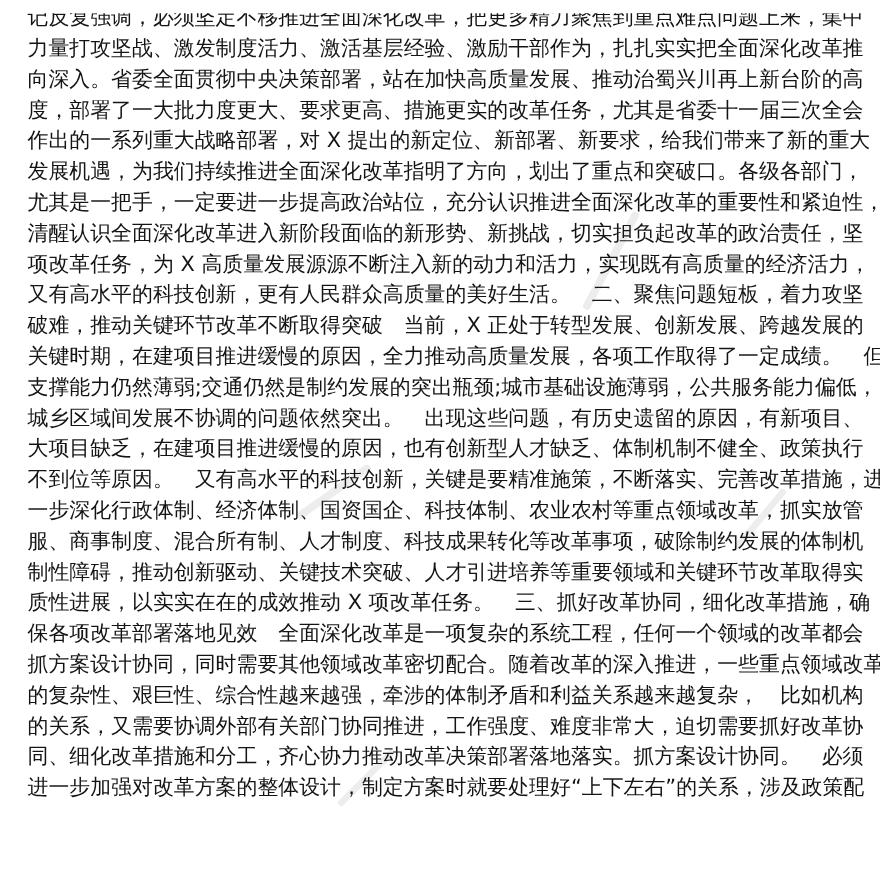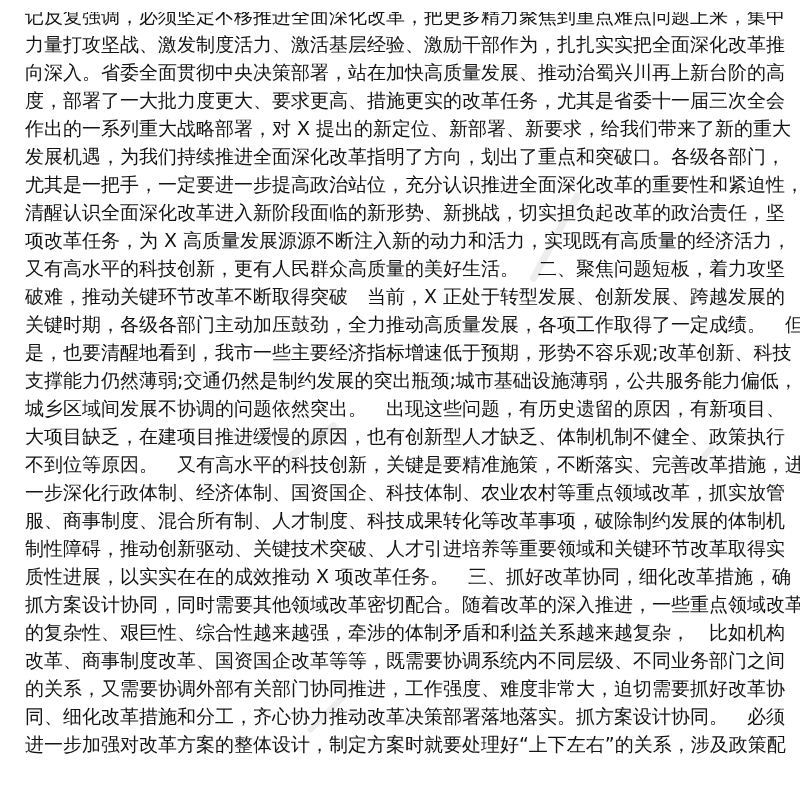--- a/index.html
+++ b/index.html
@@ -74,31 +74,30 @@
       <div class="text-line">力量打攻坚战、激发制度活力、激活基层经验、激励干部作为，扎扎实实把全面深化改革推</div>
       <div class="text-line">向深入。省委全面贯彻中央决策部署，站在加快高质量发展、推动治蜀兴川再上新台阶的高</div>
       <div class="text-line">度，部署了一大批力度更大、要求更高、措施更实的改革任务，尤其是省委十一届三次全会</div>
       <div class="text-line">作出的一系列重大战略部署，对 X 提出的新定位、新部署、新要求，给我们带来了新的重大</div>
       <div class="text-line">发展机遇，为我们持续推进全面深化改革指明了方向，划出了重点和突破口。各级各部门，</div>
       <div class="text-line">尤其是一把手，一定要进一步提高政治站位，充分认识推进全面深化改革的重要性和紧迫性，</div>
       <div class="text-line">清醒认识全面深化改革进入新阶段面临的新形势、新挑战，切实担负起改革的政治责任，坚</div>
       <div class="text-line">项改革任务，为 X 高质量发展源源不断注入新的动力和活力，实现既有高质量的经济活力，</div>
       <div class="text-line">又有高水平的科技创新，更有人民群众高质量的美好生活。　二、聚焦问题短板，着力攻坚</div>
       <div class="text-line">破难，推动关键环节改革不断取得突破　当前，X 正处于转型发展、创新发展、跨越发展的</div>
-      <div class="text-line">关键时期，各级各部门主动加压鼓劲，全力推动高质量发展，各项工作取得了一定成绩。　但</div>
-      <div class="text-line">是，也要清醒地看到，我市一些主要经济指标增速低于预期，形势不容乐观;改革创新、科技</div>
+      <div class="text-line">关键时期，在建项目推进缓慢的原因，全力推动高质量发展，各项工作取得了一定成绩。　但</div>
       <div class="text-line">支撑能力仍然薄弱;交通仍然是制约发展的突出瓶颈;城市基础设施薄弱，公共服务能力偏低，</div>
       <div class="text-line">城乡区域间发展不协调的问题依然突出。　出现这些问题，有历史遗留的原因，有新项目、</div>
       <div class="text-line">大项目缺乏，在建项目推进缓慢的原因，也有创新型人才缺乏、体制机制不健全、政策执行</div>
       <div class="text-line">不到位等原因。　又有高水平的科技创新，关键是要精准施策，不断落实、完善改革措施，进</div>
       <div class="text-line">一步深化行政体制、经济体制、国资国企、科技体制、农业农村等重点领域改革，抓实放管</div>
       <div class="text-line">服、商事制度、混合所有制、人才制度、科技成果转化等改革事项，破除制约发展的体制机</div>
       <div class="text-line">制性障碍，推动创新驱动、关键技术突破、人才引进培养等重要领域和关键环节改革取得实</div>
       <div class="text-line">质性进展，以实实在在的成效推动 X 项改革任务。　三、抓好改革协同，细化改革措施，确</div>
+      <div class="text-line">保各项改革部署落地见效　全面深化改革是一项复杂的系统工程，任何一个领域的改革都会</div>
       <div class="text-line">抓方案设计协同，同时需要其他领域改革密切配合。随着改革的深入推进，一些重点领域改革</div>
       <div class="text-line">的复杂性、艰巨性、综合性越来越强，牵涉的体制矛盾和利益关系越来越复杂，　比如机构</div>
-      <div class="text-line">改革、商事制度改革、国资国企改革等等，既需要协调系统内不同层级、不同业务部门之间</div>
       <div class="text-line">的关系，又需要协调外部有关部门协同推进，工作强度、难度非常大，迫切需要抓好改革协</div>
       <div class="text-line">同、细化改革措施和分工，齐心协力推动改革决策部署落地落实。抓方案设计协同。　必须</div>
       <div class="text-line">进一步加强对改革方案的整体设计，制定方案时就要处理好“上下左右”的关系，涉及政策配</div>
     </div>
 
 </div>
 
 </body></html>

